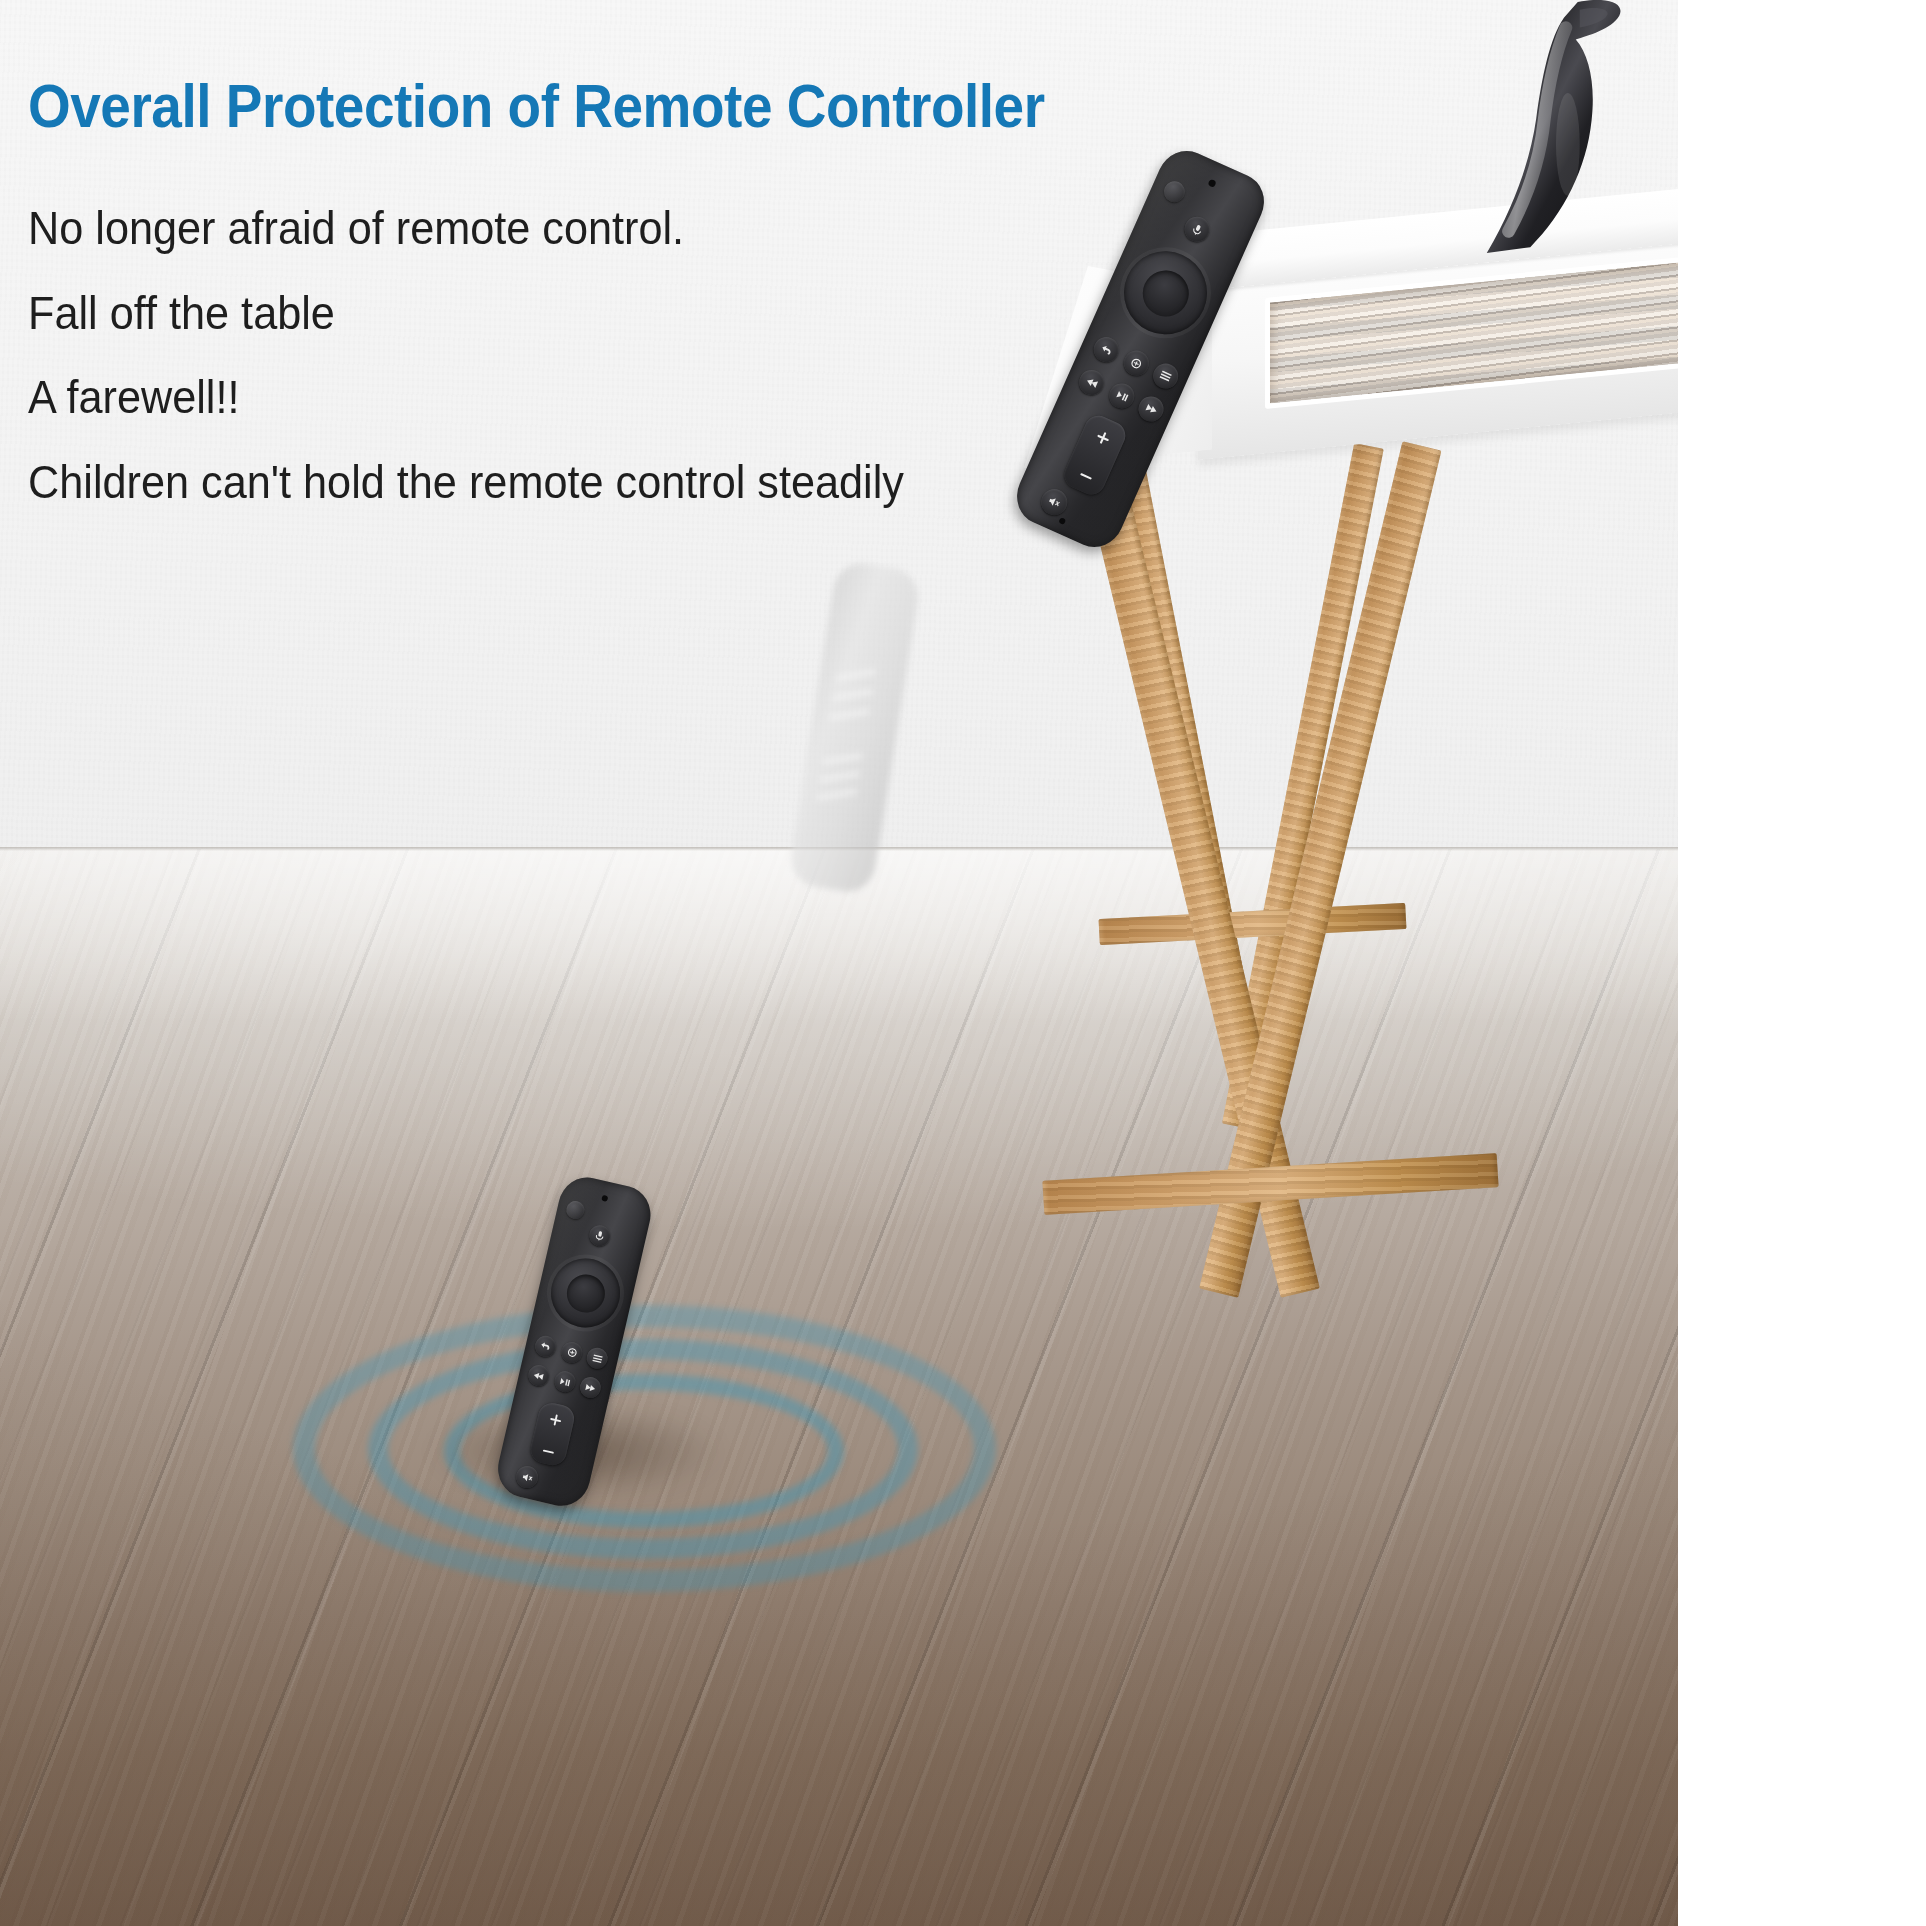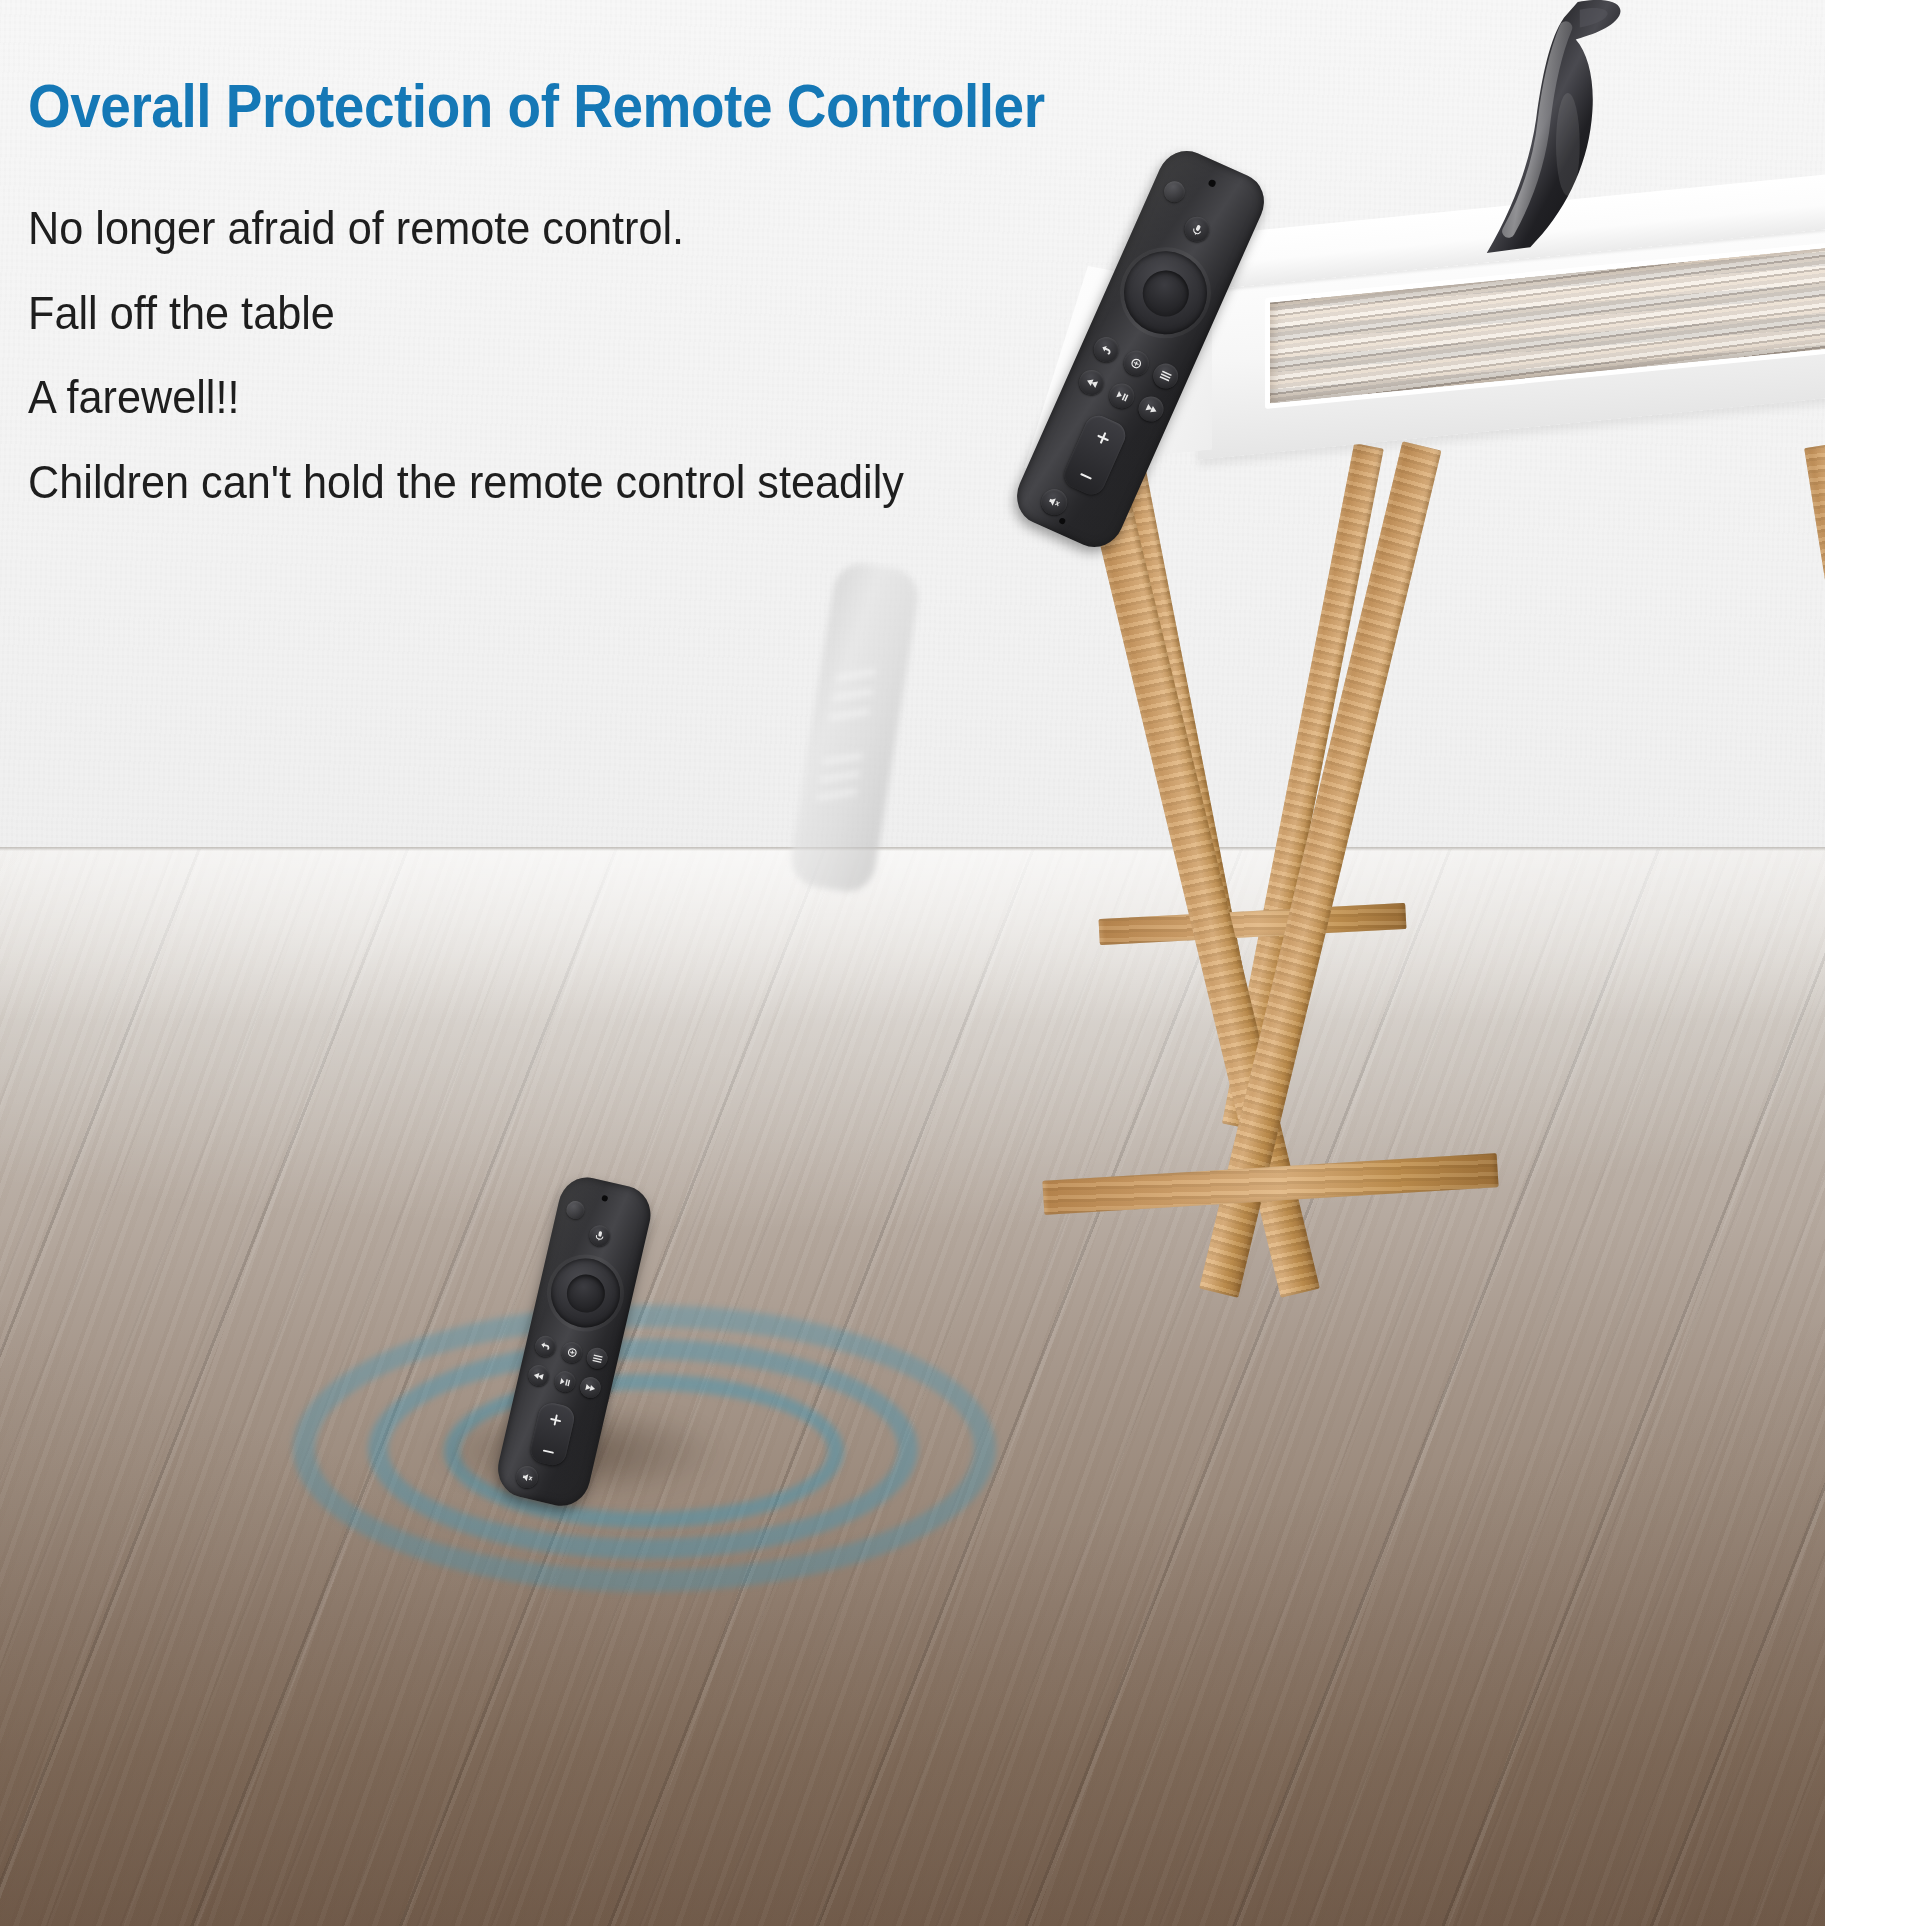--- a/index.html
+++ b/index.html
@@ -1,21 +1,21 @@
 <!DOCTYPE html>
 <html><head>
 <meta charset="utf-8">
 <title>Overall Protection of Remote Controller</title>
 <style>
   * { margin:0; padding:0; box-sizing:border-box; }
   html,body { width:1927px; height:1927px; overflow:hidden; background:#fff;
               font-family:"Liberation Sans", sans-serif; }
 
   #scene {
-    position:relative; width:1825px; height:1927px; overflow:hidden;
+    position:relative; width:1678px; height:1927px; overflow:hidden;
     background:#86efac;
   }
 
   
   .wall {
     position:absolute; left:0; top:0; width:1927px; height:871px;
     background:
       linear-gradient(180deg,#f7f7f7 0%,#f3f3f3 55%,#efefef 100%);
   }
   .wall::after{

